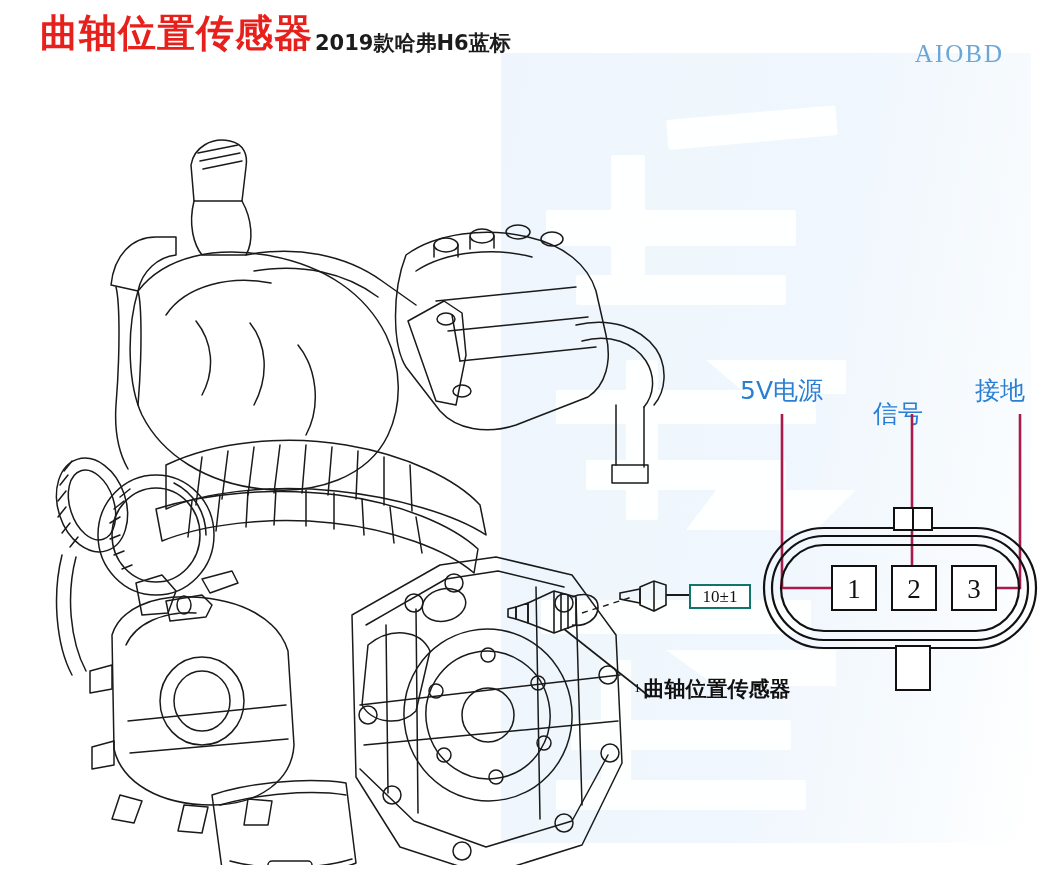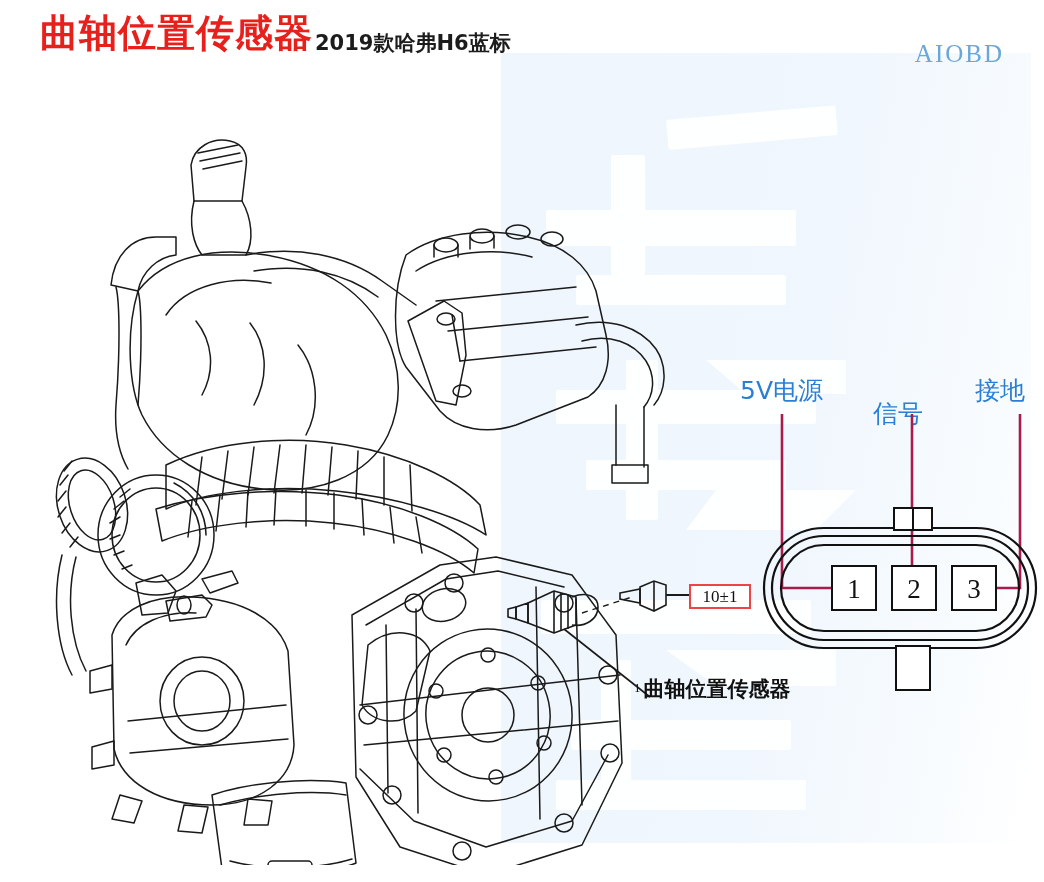--- a/index.html
+++ b/index.html
@@ -121,21 +121,21 @@
     fill: #111111;
   }
 
   
   .callout-box {
     position: absolute;
     left: 673px;
     top: 584px;
     width: 62px;
     height: 25px;
-    border: 2px solid #ef4444;
+    border: 2px solid #0f766e;
     background: #ffffff;
     display: flex;
     align-items: center;
     justify-content: center;
     color: #111111;
     font-size: 17px;
     font-family: "Liberation Serif", "DejaVu Serif", serif;
     box-sizing: border-box;
   }
 

